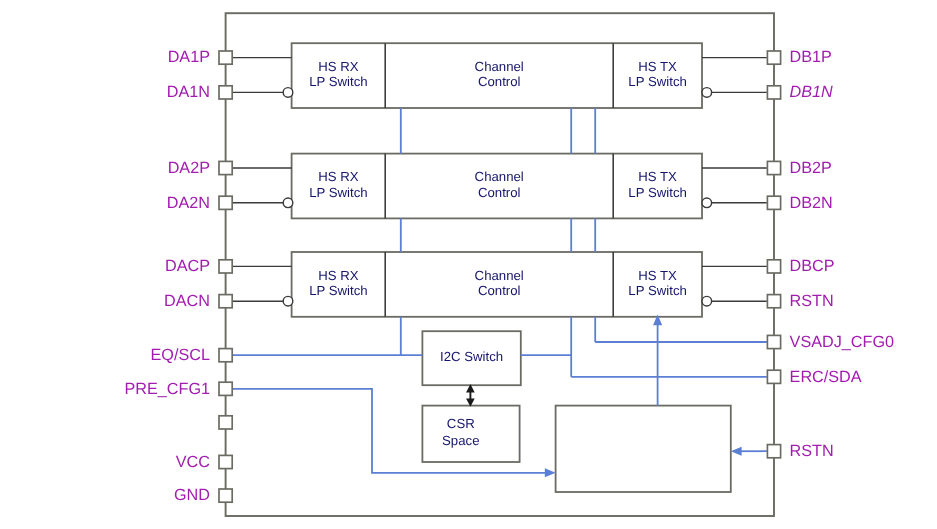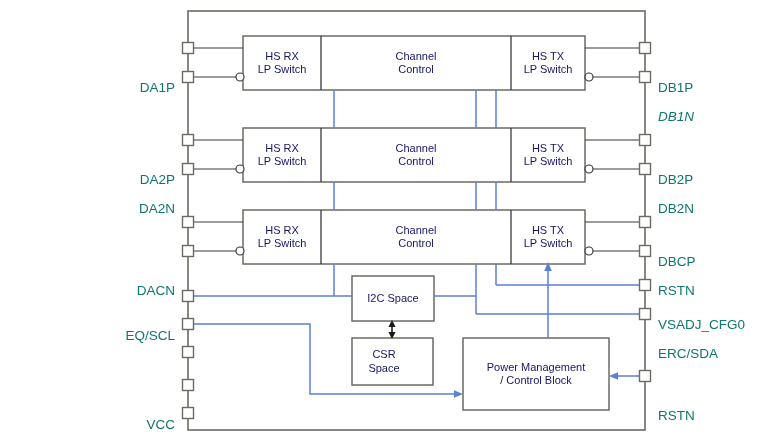--- a/index.html
+++ b/index.html
@@ -1,19 +1,19 @@
 <!DOCTYPE html>
 <html><head>
 <meta charset="utf-8">
 <style>
   html,body{margin:0;padding:0;background:#ffffff;}
   body{font-family:"Liberation Sans",sans-serif;}
   #root{position:relative;width:781px;height:441px;overflow:hidden;background:#ffffff;}
   svg#canvas{position:absolute;left:0;top:0;width:781px;height:441px;}
-  .lbl{position:absolute;font-size:13.5px;color:#0f766e;white-space:nowrap;line-height:1;margin-top:40px;}
+  .lbl{position:absolute;font-size:13.5px;color:#a21caf;white-space:nowrap;line-height:1;}
   .lbl.r{text-align:right;}
   .blk{position:absolute;display:flex;flex-direction:column;align-items:center;justify-content:center;
        font-size:11px;color:#15156b;line-height:1.22;text-align:center;box-sizing:border-box;}
   .blktxt{display:block;}
 </style>
 </head>
 <body>
 
 <div id="root">
 
@@ -116,24 +116,27 @@
       <rect x="639.5" y="163.5" width="11" height="11" fill="#ffffff" stroke="#6b6b63" stroke-width="1.4"></rect>
       <rect x="639.5" y="216.5" width="11" height="11" fill="#ffffff" stroke="#6b6b63" stroke-width="1.4"></rect>
       <rect x="639.5" y="245.5" width="11" height="11" fill="#ffffff" stroke="#6b6b63" stroke-width="1.4"></rect>
       <rect x="639.5" y="279.5" width="11" height="11" fill="#ffffff" stroke="#6b6b63" stroke-width="1.4"></rect>
       <rect x="639.5" y="308.5" width="11" height="11" fill="#ffffff" stroke="#6b6b63" stroke-width="1.4"></rect>
       <rect x="639.5" y="370.5" width="11" height="11" fill="#ffffff" stroke="#6b6b63" stroke-width="1.4"></rect>
     </g>
   </svg>
 
   <div class="lbl r" style="left:60px;top:41px;width:115px;">DA1P</div>
+  <div class="lbl r" style="left:60px;top:70px;width:115px;">DA1N</div>
   <div class="lbl r" style="left:60px;top:133px;width:115px;">DA2P</div>
   <div class="lbl r" style="left:60px;top:162px;width:115px;">DA2N</div>
+  <div class="lbl r" style="left:60px;top:215px;width:115px;">DACP</div>
   <div class="lbl r" style="left:60px;top:244px;width:115px;">DACN</div>
   <div class="lbl r" style="left:60px;top:289px;width:115px;">EQ/SCL</div>
+  <div class="lbl r" style="left:60px;top:317px;width:115px;">PRE_CFG1</div>
   <div class="lbl r" style="left:60px;top:378px;width:115px;">VCC</div>
   <div class="lbl r" style="left:60px;top:406px;width:115px;text-align:right;">GND</div>
 
   <div class="lbl" style="left:658px;top:41px;">DB1P</div>
   <div class="lbl" style="left:658px;top:70px;font-style:italic;">DB1N</div>
   <div class="lbl" style="left:658px;top:133px;">DB2P</div>
   <div class="lbl" style="left:658px;top:162px;">DB2N</div>
   <div class="lbl" style="left:658px;top:215px;">DBCP</div>
   <div class="lbl" style="left:658px;top:244px;">RSTN</div>
   <div class="lbl" style="left:658px;top:278px;">VSADJ_CFG0</div>
@@ -173,24 +176,20 @@
   <div class="blk" style="left:321px;top:210px;width:190px;height:54px;">
     <span class="blktxt">Channel</span>
     <span class="blktxt">Control</span>
   </div>
   <div class="blk" style="left:511px;top:210px;width:74px;height:54px;">
     <span class="blktxt">HS TX</span>
     <span class="blktxt">LP Switch</span>
   </div>
 
   <div class="blk" style="left:352px;top:276px;width:82px;height:45px;">
-    <span class="blktxt">I2C Space</span>
+    <span class="blktxt">I2C Switch</span>
   </div>
   <div class="blk" style="left:352px;top:338px;width:64px;height:47px;">
     <span class="blktxt">CSR</span>
     <span class="blktxt">Space</span>
   </div>
-  <div class="blk" style="left:463px;top:338px;width:146px;height:72px;">
-    <span class="blktxt">Power Management</span>
-    <span class="blktxt">/ Control Block</span>
-  </div>
 
 </div>
 
 </body></html>

